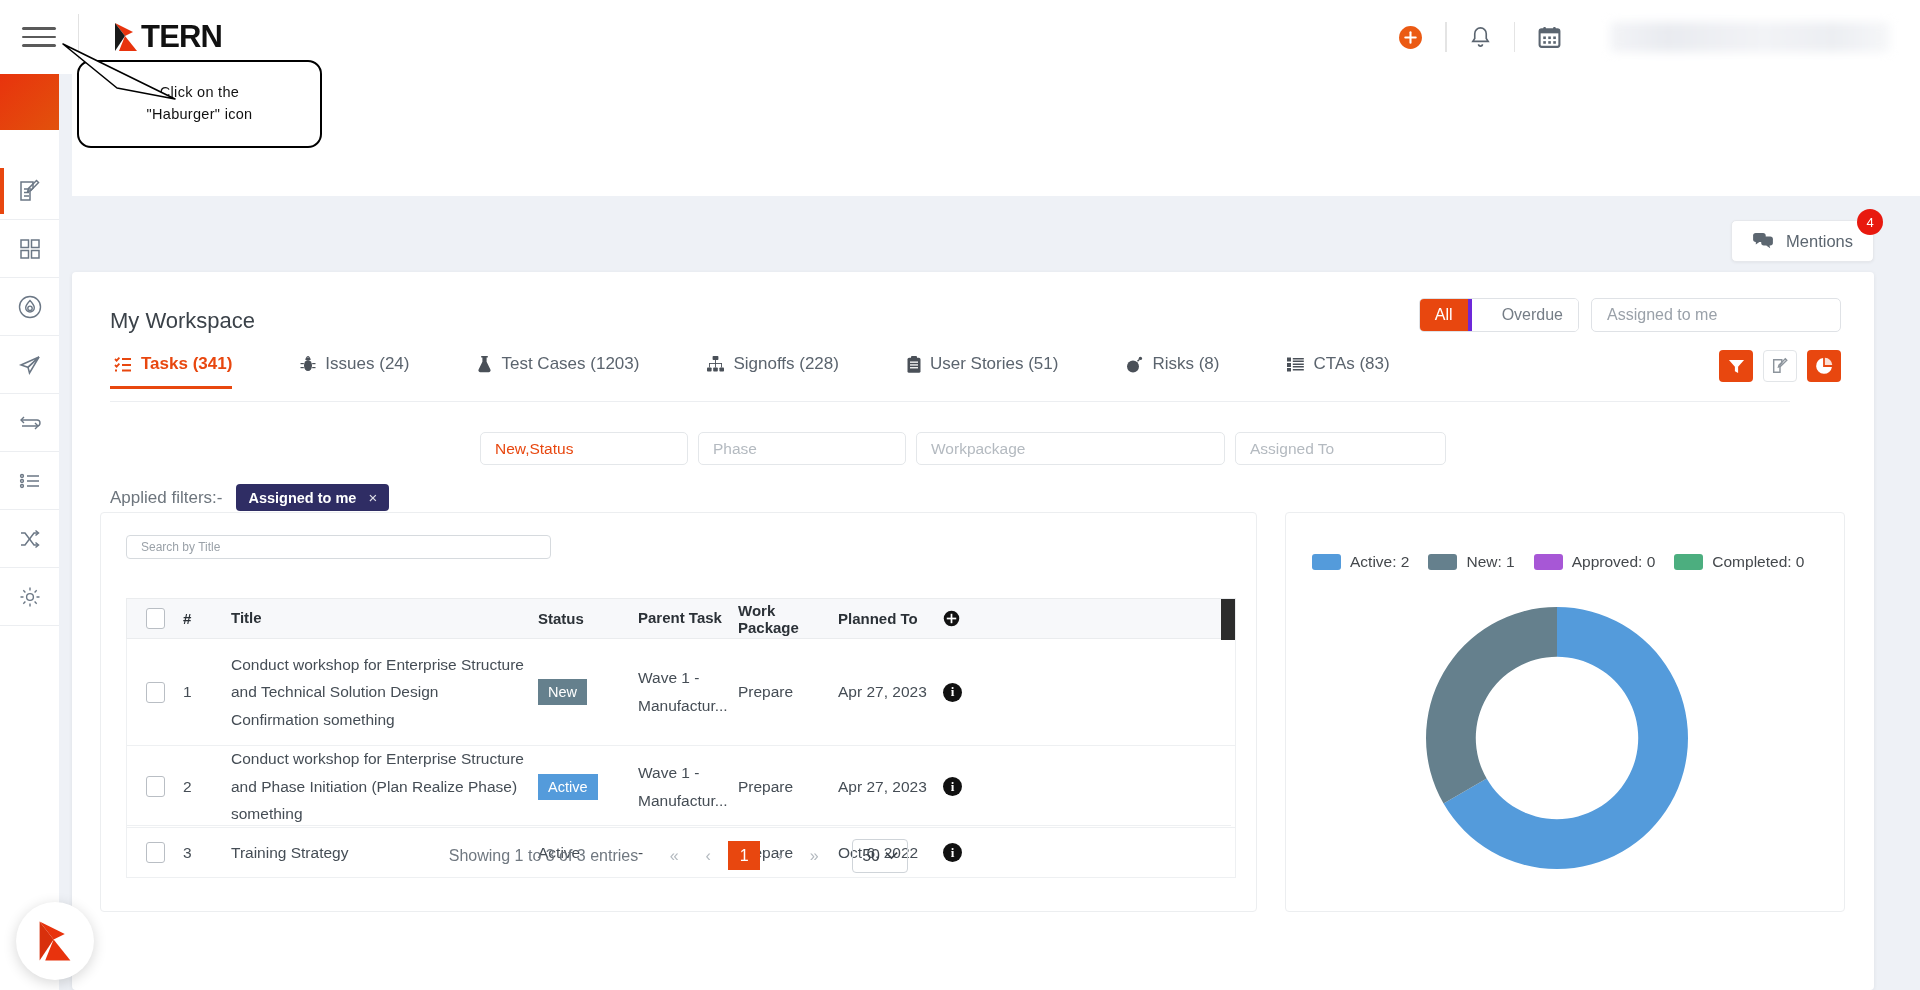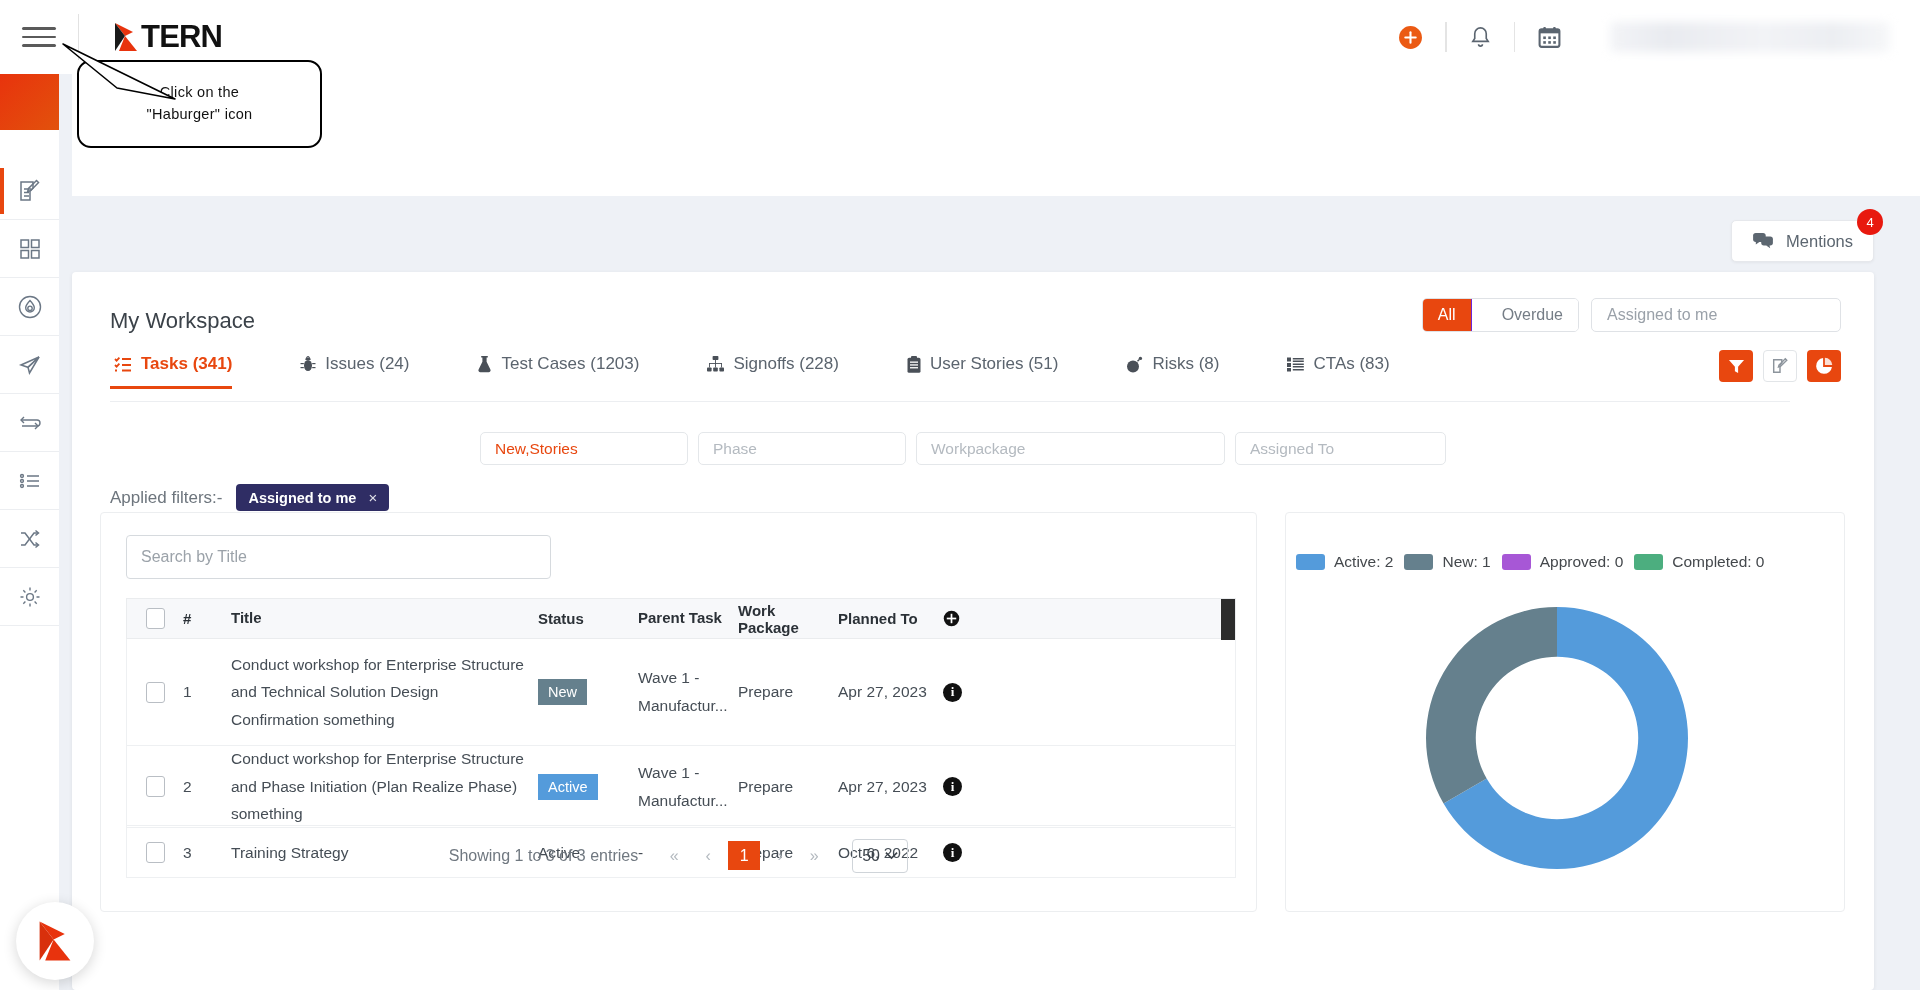--- a/index.html
+++ b/index.html
@@ -95,21 +95,21 @@
     position: absolute; left: 72px; top: 272px; width: 1802px; height: 718px;
     background: #fff; border-radius: 4px; box-shadow: 0 1px 4px rgba(0,0,0,.07);
   }
   .card-title { position: absolute; left: 38px; top: 36px; font-size: 22px; color: #3b4249; }
 
   .pillbar { position: absolute; right: 33px; top: 26px; display: flex; align-items: center; gap: 12px; }
   .pillgroup { display: flex; border: 1px solid #dfe2e6; border-radius: 5px; overflow: hidden; height: 34px; }
   .pill {
     padding: 0 15px; height: 100%; display: flex; align-items: center;
     font-size: 16px; color: #757d86; background: #fff; cursor: pointer;
-    border-right: 1px solid #6d28d9;
+    border-right: 4px solid #6d28d9;
   }
   .pill:last-child { border-right: none; margin-left: 15px; }
   .pill.active { background: #e8470f; color: #fff; font-weight: 500; }
   .assigned-select {
     width: 250px; height: 34px; border: 1px solid #dfe2e6; border-radius: 5px;
     display: flex; align-items: center; padding: 0 15px; font-size: 16px; color: #9aa1a9;
     background: #fff; cursor: pointer;
   }
 
   
@@ -150,23 +150,23 @@
     display: flex; align-items: center; gap: 12px; padding: 0 12px; font-size: 14.5px; font-weight: bold;
   }
   .chip-x { font-size: 15px; font-weight: normal; cursor: pointer; opacity: .85; }
 
   
   .tablepanel {
     position: absolute; left: 100px; top: 512px; width: 1157px; height: 400px;
     background: #fff; border: 1px solid #eceef0; border-radius: 4px; overflow: hidden;
   }
   .searchbox {
-    position: absolute; left: 25px; top: 22px; width: 425px; height: 44px;
+    position: absolute; left: 25px; top: 22px; width: 425px; height: 24px;
     border: 1px solid #d6dade; border-radius: 4px;
-    display: flex; align-items: center; padding: 0 14px; font-size: 16px; color: #9ba2a9; background: #fff;
+    display: flex; align-items: center; padding: 0 14px; font-size: 12px; color: #9ba2a9; background: #fff;
   }
   .tbl { position: absolute; left: 25px; top: 85px; width: 1110px; }
   .tbl-head {
     display: flex; align-items: center; height: 41px; background: #f7f8fa;
     border: 1px solid #eaecee; font-size: 15px; font-weight: bold; color: #2b3137; position: relative;
   }
   .tbl-row {
     display: flex; align-items: center; border-left: 1px solid #eef0f2; border-right: 1px solid #eef0f2;
     border-bottom: 1px solid #eef0f2; font-size: 15.5px; color: #454d55; background: #fff;
   }
@@ -207,21 +207,21 @@
     margin-left: 18px; width: 56px; height: 34px; border: 1px solid #cfd4d9; border-radius: 4px;
     display: flex; align-items: center; justify-content: space-between; padding: 0 9px;
     font-size: 16px; color: #3d444b; cursor: pointer;
   }
 
   
   .chartpanel {
     position: absolute; left: 1285px; top: 512px; width: 560px; height: 400px;
     background: #fff; border: 1px solid #eceef0; border-radius: 4px; overflow: hidden;
   }
-  .legend { position: absolute; left: 10px; top: 40px; display: flex; }
+  .legend { position: absolute; left: 26px; top: 40px; display: flex; gap: 8px; }
   .lg-item { display: flex; align-items: center; gap: 9px; margin-right: 11px; }
   .lg-sw { width: 29px; height: 16px; border-radius: 3px; flex: none; }
   .lg-txt { font-size: 15.5px; color: #44484c; white-space: nowrap; }
   .donut { position: absolute; left: 138px; top: 92px; }
 </style>
 </head>
 <body>
 
 <div class="app">
 
@@ -475,21 +475,21 @@
       </div>
       <div class="act-btn orange">
         <svg width="18" height="18" viewBox="0 0 20 20">
           <path d="M9 1.2A8.8 8.8 0 1 0 18.8 11H9z" fill="#fff"></path>
           <path d="M11 0.8V9h8.2A8.5 8.5 0 0 0 11 0.8z" fill="#fff" opacity="0.82"></path>
         </svg>
       </div>
     </div>
 
     <div class="filters">
-      <div class="finput val" style="width:208px">New,Stories</div>
+      <div class="finput val" style="width:208px">New,Status</div>
       <div class="finput ph" style="width:208px">Phase</div>
       <div class="finput ph" style="width:309px">Workpackage</div>
       <div class="finput ph" style="width:211px">Assigned To</div>
     </div>
 
     <div class="applied">
       <span class="applied-label">Applied filters:-</span>
       <span class="chip">
         <span>Assigned to me</span>
         <span class="chip-x">×</span>

